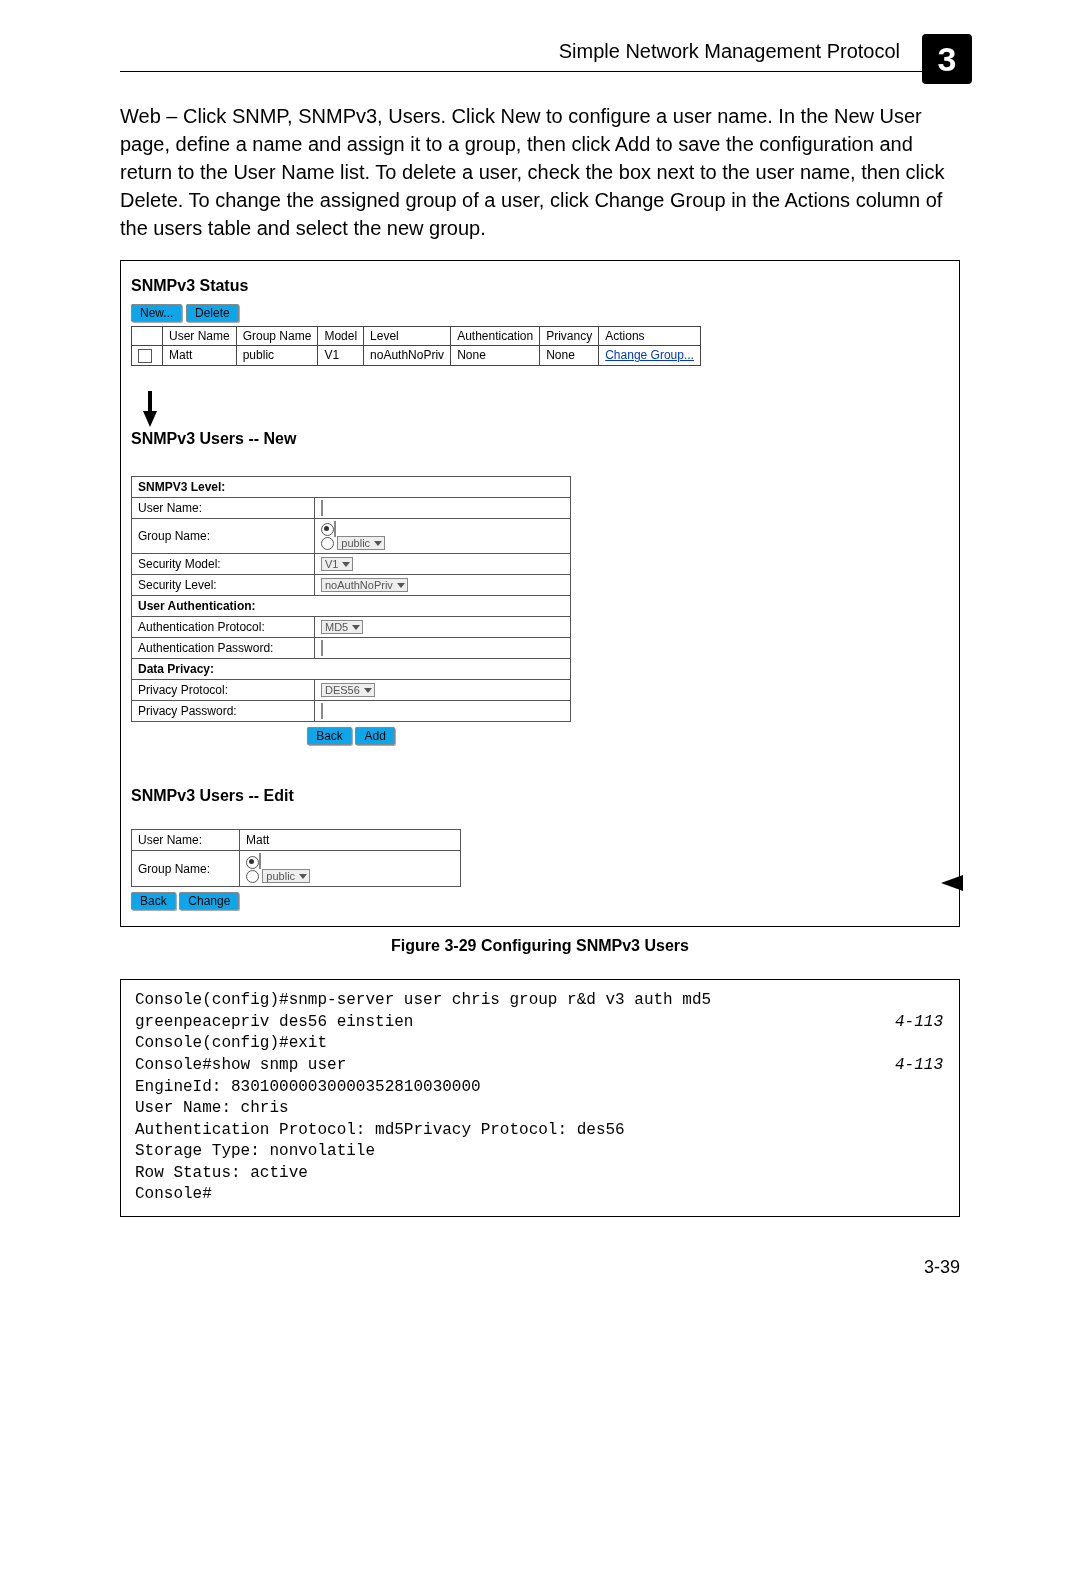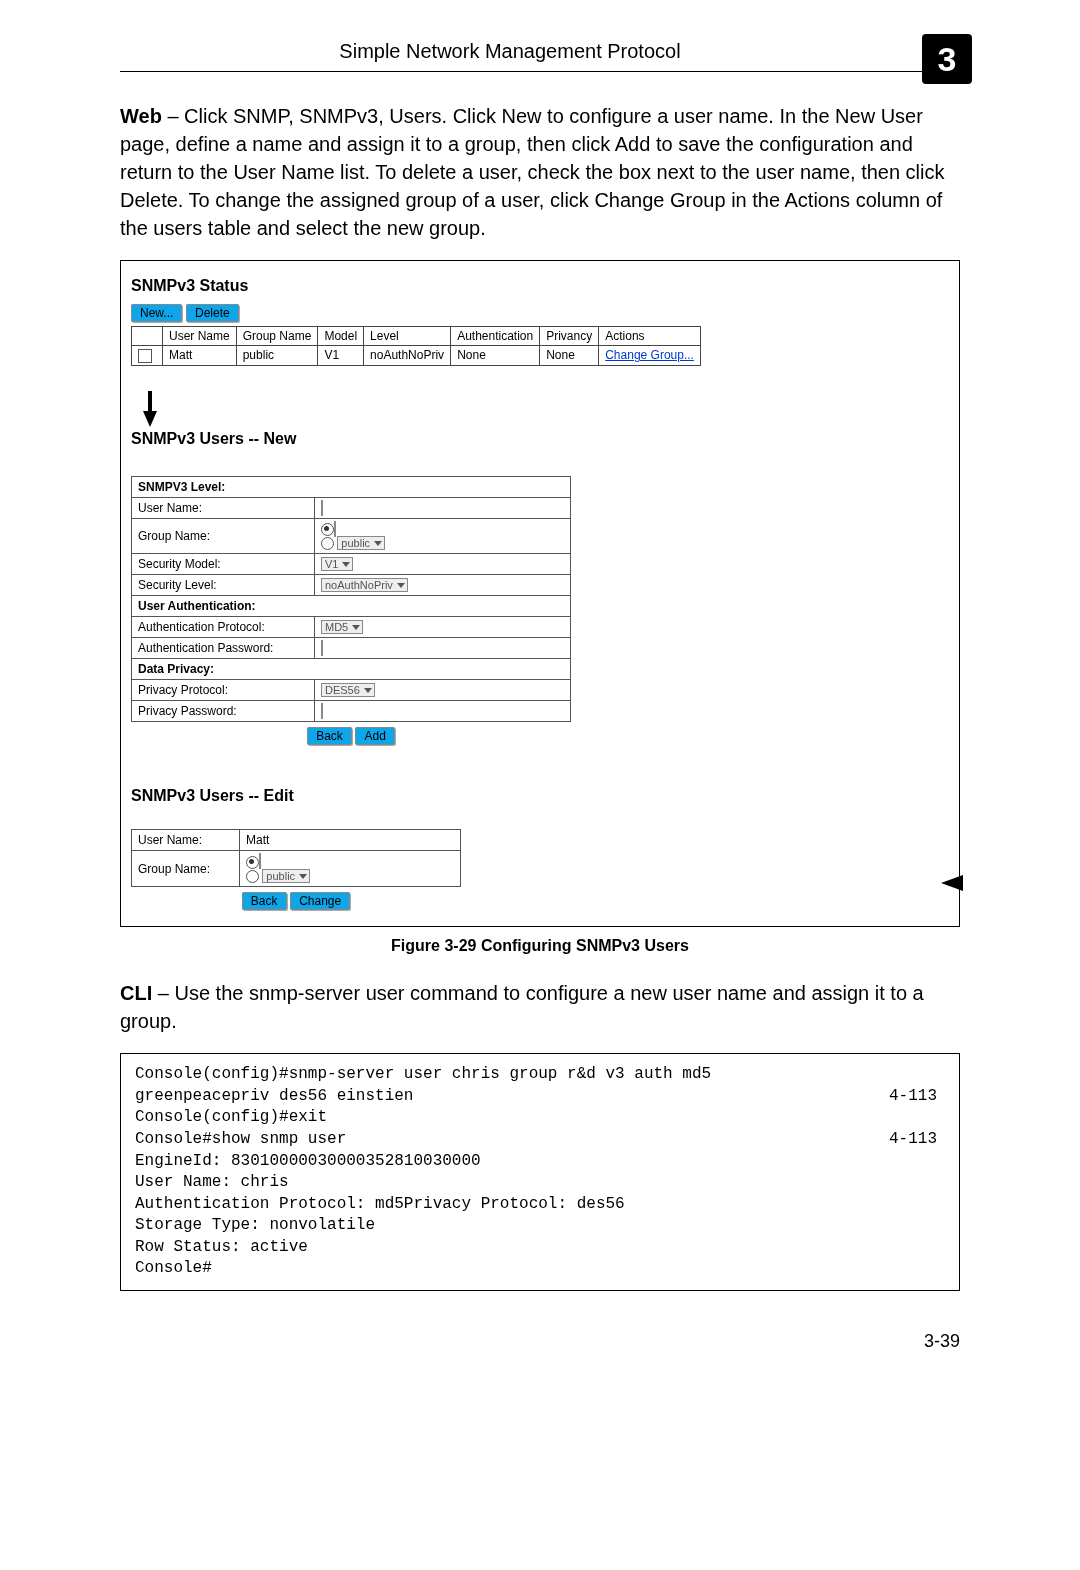--- a/index.html
+++ b/index.html
@@ -11,21 +11,21 @@
     color: #000;
     width: 1080px;
   }
   .page {
     width: 840px;
     margin: 40px auto 0 auto;
     position: relative;
     padding-bottom: 60px;
   }
   .header-line {
-    text-align: center;
+    text-align: right;
     font-size: 20px;
     margin-bottom: 8px;
     padding-right: 60px;
   }
   .header-rule {
     border: 0;
     border-top: 1px solid #000;
     margin: 0 0 30px 0;
   }
   .chapter-badge {
@@ -40,21 +40,21 @@
     font-size: 34px;
     text-align: center;
     line-height: 50px;
     border-radius: 4px;
   }
   .para {
     font-size: 20px;
     line-height: 1.4;
     margin-bottom: 18px;
   }
-  .bold { font-weight: bold; }
+  .bold { font-weight: normal; }
   .figure-box {
     border: 1px solid #000;
     padding: 12px 10px 18px 10px;
     margin-bottom: 8px;
     position: relative;
     font-size: 13px;
   }
   .cursor-arrow {
     position: absolute;
     top: 150px;
@@ -153,40 +153,41 @@
   }
   .radio {
     width:11px;height:11px;border:1px solid #555;border-radius:50%;
     display:inline-block;vertical-align:middle;position:relative;
   }
   .radio.checked::after{
     content:"";position:absolute;top:2px;left:2px;width:5px;height:5px;
     border-radius:50%;background:#333;
   }
   .form-btn-row { text-align: center; margin-top:6px; width:440px; }
-  .form-btn-row-edit { text-align: center; margin-top:6px; width:330px; }
+  .form-btn-row-edit { text-align: left; margin-top:6px; width:330px; }
   .edit-table { width: 330px; }
   .figure-caption {
     text-align: center;
     font-weight: bold;
     font-size: 16px;
     margin: 10px 0 24px 0;
   }
   .cli-box {
     border: 1px solid #000;
     padding: 10px 14px;
     font-family: "Courier New", monospace;
     font-size: 16px;
     white-space: pre;
     line-height: 1.35;
     position: relative;
   }
   .cli-ref {
     position: absolute;
-    right: 22px;
+    right: 16px;
+    font-style: italic;
     text-align: center;
   }
   .page-num {
     text-align: right;
     font-size: 18px;
     margin-top: 40px;
   }
 </style>
 </head>
 <body>
@@ -313,23 +314,20 @@
     </tbody>
       </table>
     <div class="form-btn-row-edit">
       <span class="win-btn">Back</span>
       <span class="win-btn">Change</span>
     </div>
   </div>
 
   <div class="figure-caption">Figure 3-29  Configuring SNMPv3 Users</div>
 
-  <div class="para">
-    <span class="bold">CLI</span><span> – Use the snmp-server user command to configure a new user name and assign it to a group.</span>
-  </div>
 
   <div class="cli-box"><span>Console(config)#snmp-server user chris group r&amp;d v3 auth md5</span>
 <span>greenpeacepriv des56 einstien</span><span class="cli-ref">4-113</span>
 <span>Console(config)#exit</span>
 <span>Console#show snmp user</span><span class="cli-ref">4-113</span>
 <span>EngineId: 83010000030000352810030000</span>
 <span>User Name: chris</span>
 <span>Authentication Protocol: md5Privacy Protocol: des56</span>
 <span>Storage Type: nonvolatile</span>
 <span>Row Status: active</span>

